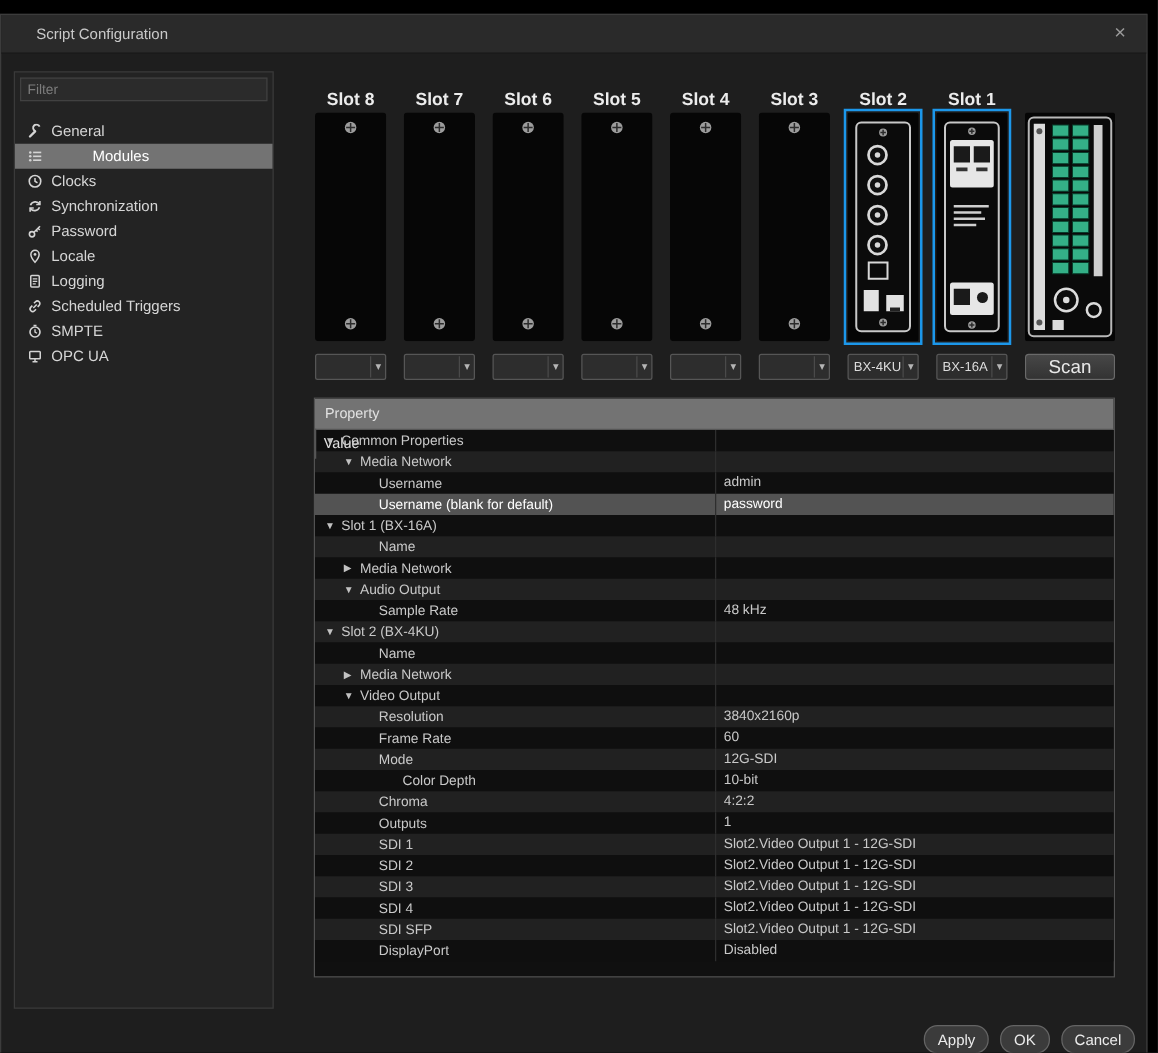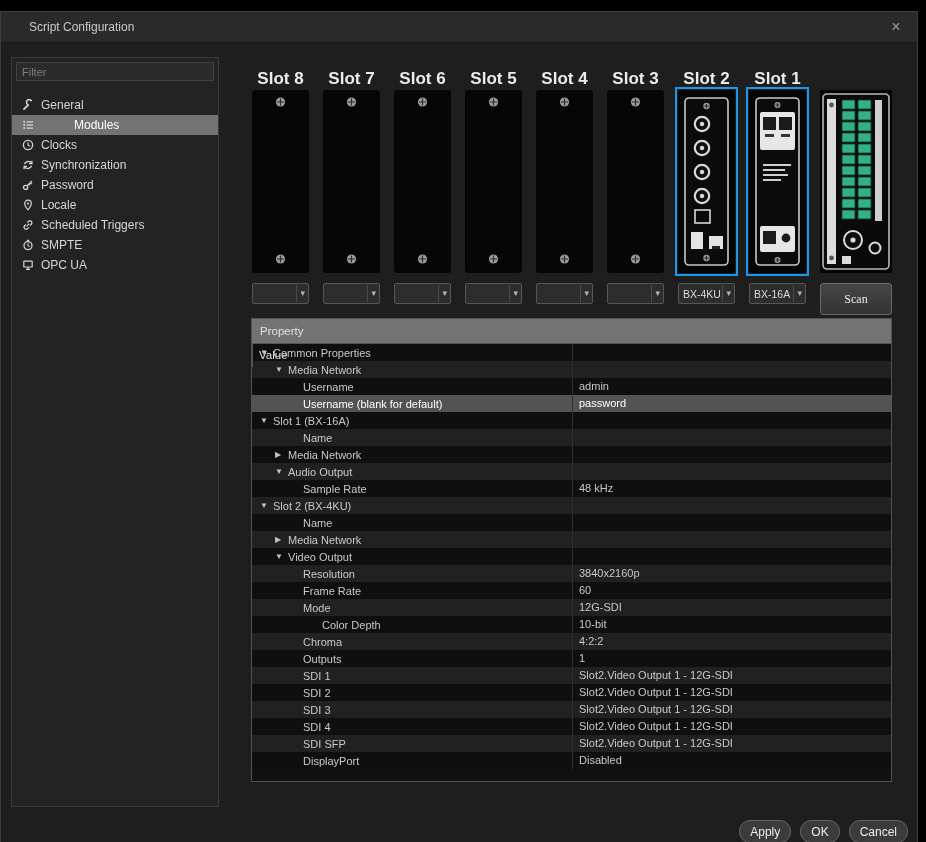--- a/index.html
+++ b/index.html
@@ -24,31 +24,31 @@
     background:#2b2b2b;border:1px solid #414141;color:#c5c5c5;font-size:11px;padding:0 5px;outline:none;
     font-family:"Liberation Sans", sans-serif;}
   .filter-input::placeholder{color:#7d7d7d;}
   .side-items{margin-top:14px;}
   .side-item{height:20px;display:flex;align-items:center;gap:7px;padding-left:9px;font-size:12px;color:#d6d6d6;cursor:default;}
   .side-item.selected{background:#737373;color:#fff;gap:40px;}
   .side-item .icon{width:13px;height:13px;display:inline-flex;align-items:center;justify-content:center;flex:none;}
   
   .slots{position:absolute;left:251px;top:56px;}
   .slot-grid{display:grid;grid-template-columns:repeat(8,57px) 72px;column-gap:14px;}
-  .slot-label{height:22px;line-height:22px;text-align:center;font-size:17px;font-weight:bold;color:#ececec;}
+  .slot-label{height:22px;line-height:22px;text-align:center;font-size:14px;font-weight:bold;color:#ececec;}
   .card-wrap{width:57px;height:183px;position:relative;}
   .card-wrap.frame{width:72px;}
   .card-wrap.sel{outline:2px solid var(--accent,#1c97ea);outline-offset:1px;}
   .drop-row{margin-top:10px;}
   .dropdown{height:19px;background:#2d2d2d;border:1px solid #565656;border-radius:2px;
     display:flex;align-items:center;justify-content:space-between;padding:0 3px 0 4px;
     font-size:10.5px;color:#dcdcdc;cursor:default;}
   .dd-arrow{color:#b5b5b5;font-size:9px;padding-left:3px;border-left:1px solid #4a4a4a;line-height:17px;}
-  .scan-btn{width:100%;height:32px;background:linear-gradient(#474747,#333);border:1px solid #6a6a6a;border-radius:3px;
-    color:#e8e8e8;font-size:12px;font-family:Liberation Serif, serif;cursor:default;}
+  .scan-btn{width:100%;height:21px;background:linear-gradient(#474747,#333);border:1px solid #6a6a6a;border-radius:3px;
+    color:#e8e8e8;font-size:15px;font-family:Liberation Sans, sans-serif;cursor:default;}
   
   .ptable{position:absolute;left:250px;top:306px;width:641px;height:464px;background:#101010;
     border:1px solid #525252;box-sizing:border-box;overflow:hidden;}
   .thead{height:24px;display:flex;background:#737373;border-bottom:1px solid #565656;
     font-size:11.5px;color:#e2e2e2;flex-direction:column;}
   .th{line-height:24px;}
   .th.prop{width:320px;padding-left:8px;box-sizing:border-box;}
   .th.val{flex:1;padding-left:6px;border-left:1px solid #565656;}
   .trow{height:17px;display:flex;font-size:11px;color:#c9c9c9;}
   .trow.r-dark{background:#0f0f0f;}
@@ -129,20 +129,29 @@
           <span>Password</span>
         </div>
         <div class="side-item">
           <span class="icon">
             <svg width="12" height="12" viewBox="0 0 12 12">
               <path d="M6 1.2a3.3 3.3 0 0 1 3.3 3.3C9.3 7 6 10.8 6 10.8S2.7 7 2.7 4.5A3.3 3.3 0 0 1 6 1.2z" stroke="#d4d4d4" fill="none" stroke-width="1.2"></path>
               <circle cx="6" cy="4.5" r="1.1" fill="#d4d4d4"></circle>
             </svg>
           </span>
           <span>Locale</span>
+        </div>
+        <div class="side-item">
+          <span class="icon">
+            <svg width="12" height="12" viewBox="0 0 12 12">
+              <rect x="2.6" y="1.4" width="6.8" height="9.2" rx="0.8" stroke="#d4d4d4" fill="none" stroke-width="1.2"></rect>
+              <path d="M4.2 4h3.6M4.2 6h3.6M4.2 8h2.4" stroke="#d4d4d4" stroke-width="1"></path>
+            </svg>
+          </span>
+          <span>Logging</span>
         </div>
         <div class="side-item">
           <span class="icon">
             <svg width="12" height="12" viewBox="0 0 12 12">
               <path d="M5.2 3.6l1.2-1.2a2 2 0 0 1 2.9 2.9L8.1 6.5" stroke="#d4d4d4" fill="none" stroke-width="1.3"></path>
               <path d="M6.8 8.4 5.6 9.6a2 2 0 0 1-2.9-2.9l1.2-1.2" stroke="#d4d4d4" fill="none" stroke-width="1.3"></path>
               <path d="M4.6 7.4l2.8-2.8" stroke="#d4d4d4" stroke-width="1.3"></path>
             </svg>
           </span>
           <span>Scheduled Triggers</span>

